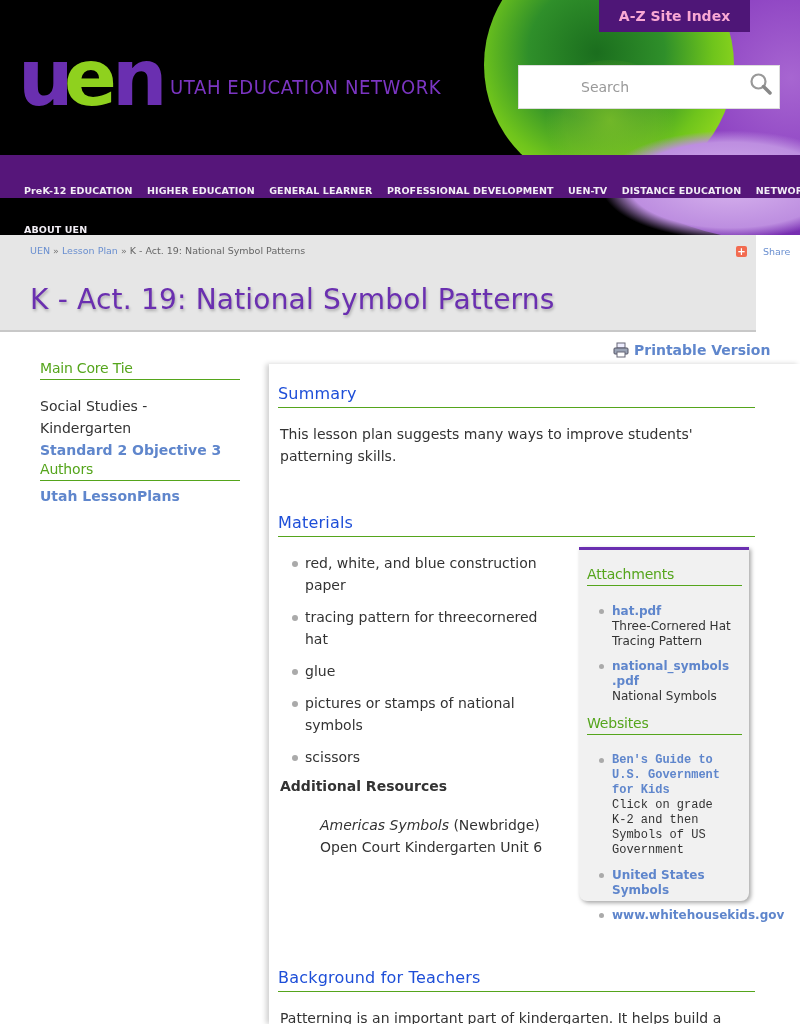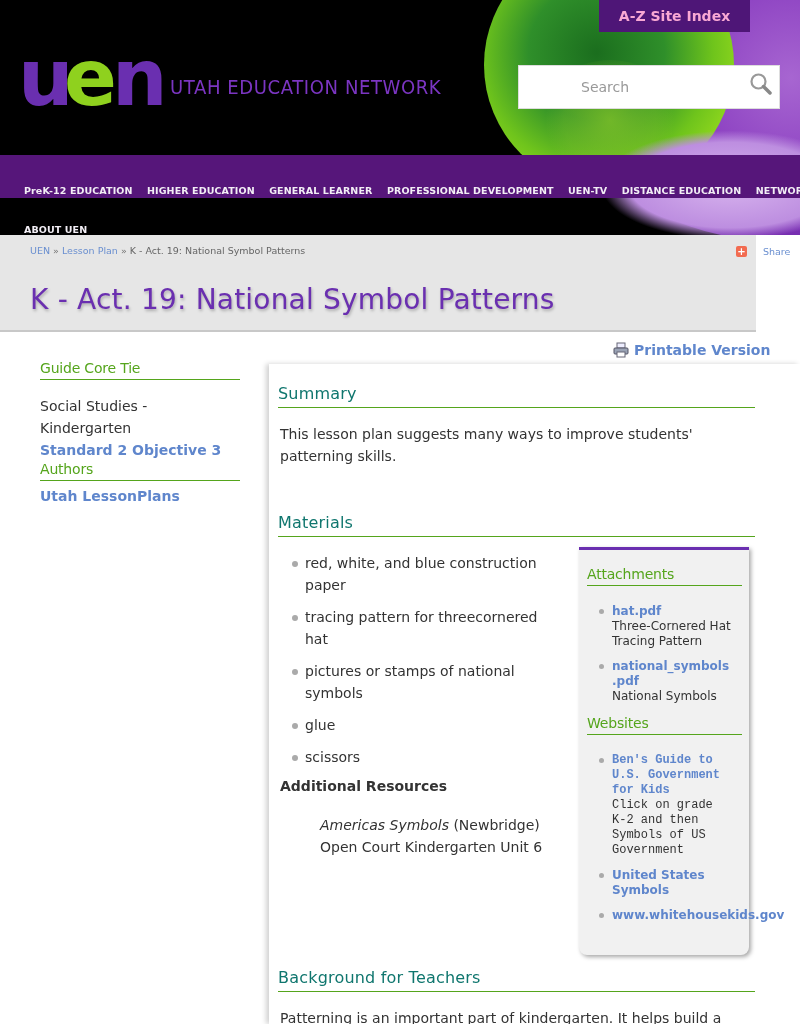--- a/index.html
+++ b/index.html
@@ -46,31 +46,31 @@
   .side h3 { font-weight: normal; font-size: 14px; color: #55a51c; padding-bottom: 3px; border-bottom: 1.5px solid #55a51c; letter-spacing: -0.2px; }
   .side p { font-size: 14px; line-height: 22px; color: #333; margin-top: 15px; }
   .side a.link { display: block; color: #5f86cc; font-weight: bold; font-size: 14px; text-decoration: none; line-height: 22px; }
 
   
   .print { position: absolute; left: 613px; top: 342px; display: flex; align-items: center; color: #5f86cc; font-weight: bold; font-size: 14px; }
   .print .pr-icon { width: 16px; height: 16px; margin-right: 5px; }
 
   
   .card { position: absolute; left: 269px; top: 364px; width: 531px; height: 660px; background: #fff; box-shadow: -3px 0 5px rgba(0,0,0,0.18); }
-  .sec-h { position: absolute; left: 9px; width: 477px; font-weight: normal; font-size: 16px; color: #0f766e; border-bottom: 1.5px solid #55a51c; padding-bottom: 4px; letter-spacing: 0.2px; }
+  .sec-h { position: absolute; left: 9px; width: 477px; font-weight: normal; font-size: 16px; color: #1d4ed8; border-bottom: 1.5px solid #55a51c; padding-bottom: 4px; letter-spacing: 0.2px; }
   .body-text { position: absolute; left: 11px; font-size: 14px; line-height: 22px; color: #333; }
   ul.mat { position: absolute; left: 36px; top: 188px; width: 250px; list-style: none; }
   ul.mat li { font-size: 14px; line-height: 22px; color: #333; margin-bottom: 10px; position: relative; }
   ul.mat li::before { content: ""; position: absolute; left: -13px; top: 9px; width: 6px; height: 6px; border-radius: 50%; background: #aaa; }
   .addl-h { position: absolute; left: 11px; top: 414px; font-size: 14px; font-weight: bold; color: #333; }
   .addl { position: absolute; left: 51px; top: 450px; font-size: 14px; line-height: 22px; color: #333; }
   .addl em { font-style: italic; }
 
   
-  .attbox { position: absolute; left: 310px; top: 183px; width: 170px; height: 408px; background: #f1f1f1; border-top: 3px solid #6a2fb0; border-radius: 0 0 8px 8px; box-shadow: 2px 2px 4px rgba(0,0,0,0.35); }
+  .attbox { position: absolute; left: 310px; top: 183px; width: 170px; height: 354px; background: #f1f1f1; border-top: 3px solid #6a2fb0; border-radius: 0 0 8px 8px; box-shadow: 2px 2px 4px rgba(0,0,0,0.35); }
   .attbox h4 { position: absolute; left: 8px; width: 155px; font-weight: normal; font-size: 14px; color: #55a51c; border-bottom: 1.5px solid #55a51c; padding-bottom: 3px; letter-spacing: -0.2px; }
   .attbox ul { position: absolute; left: 33px; width: 180px; list-style: none; }
   .attbox li { font-size: 12px; line-height: 15px; color: #333; margin-bottom: 10px; position: relative; }
   .attbox li::before { content: ""; position: absolute; left: -13px; top: 5px; width: 5px; height: 5px; border-radius: 50%; background: #aaa; }
   .attbox li a { color: #5f86cc; font-weight: bold; text-decoration: none; display: block; }
   .attbox li .desc { display: block; }
 </style>
 </head>
 <body>
 
@@ -122,21 +122,21 @@
     <span>K - Act. 19: National Symbol Patterns</span>
   </div>
   <a class="share">
     <span class="plus">+</span>
     <span>Share</span>
   </a>
   <h1 class="page-title">K - Act. 19: National Symbol Patterns</h1>
 </div>
 
 <aside class="side">
-  <h3>Guide Core Tie</h3>
+  <h3>Main Core Tie</h3>
   <p>Social Studies - Kindergarten</p>
   <a class="link">Standard 2 Objective 3</a>
   <h3 style="">Authors</h3>
   <a class="link" style="margin-top:4px;">Utah LessonPlans</a>
 </aside>
 
 <a class="print">
   <svg class="pr-icon" viewBox="0 0 16 16">
     <rect x="4" y="1" width="8" height="5" fill="#eef" stroke="#667" stroke-width="1"></rect>
     <rect x="1" y="6" width="14" height="6" rx="1" fill="#9aa3b5" stroke="#556" stroke-width="1"></rect>
@@ -146,22 +146,22 @@
 </a>
 
 <main class="card">
   <h2 class="sec-h" style="top:20px;">Summary</h2>
   <p class="body-text" style="top:59px; width:440px;">This lesson plan suggests many ways to improve students' patterning skills.</p>
 
   <h2 class="sec-h" style="top:149px;">Materials</h2>
   <ul class="mat">
     <li>red, white, and blue construction paper</li>
     <li>tracing pattern for threecornered hat</li>
+    <li>glue</li>
     <li>pictures or stamps of national symbols</li>
-    <li>glue</li>
     <li>scissors</li>
   </ul>
 
   <div class="addl-h">Additional Resources</div>
   <div class="addl">
     <div><em>Americas Symbols</em><span> (Newbridge)</span></div>
     <div>Open Court Kindergarten Unit 6</div>
   </div>
 
   <div class="attbox">

